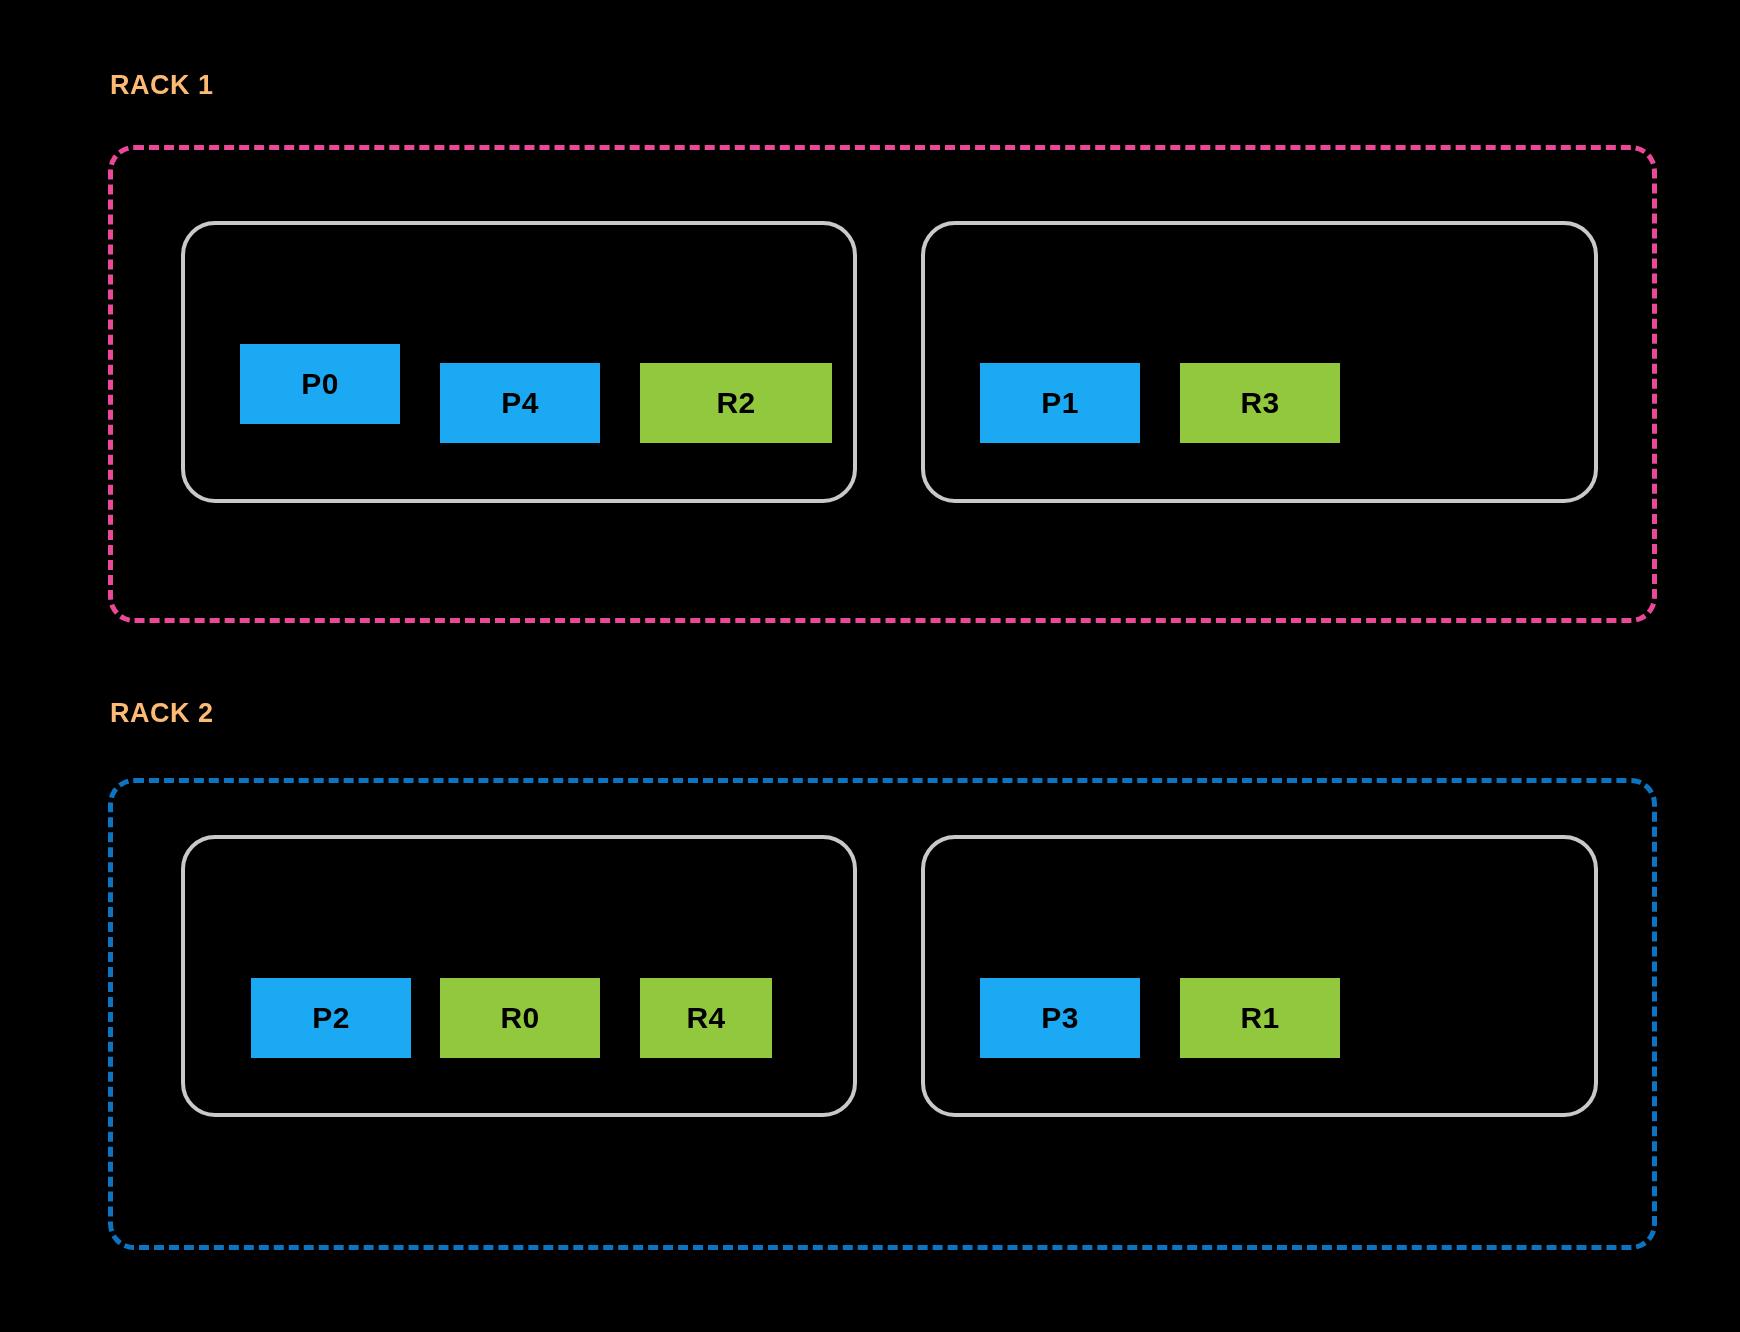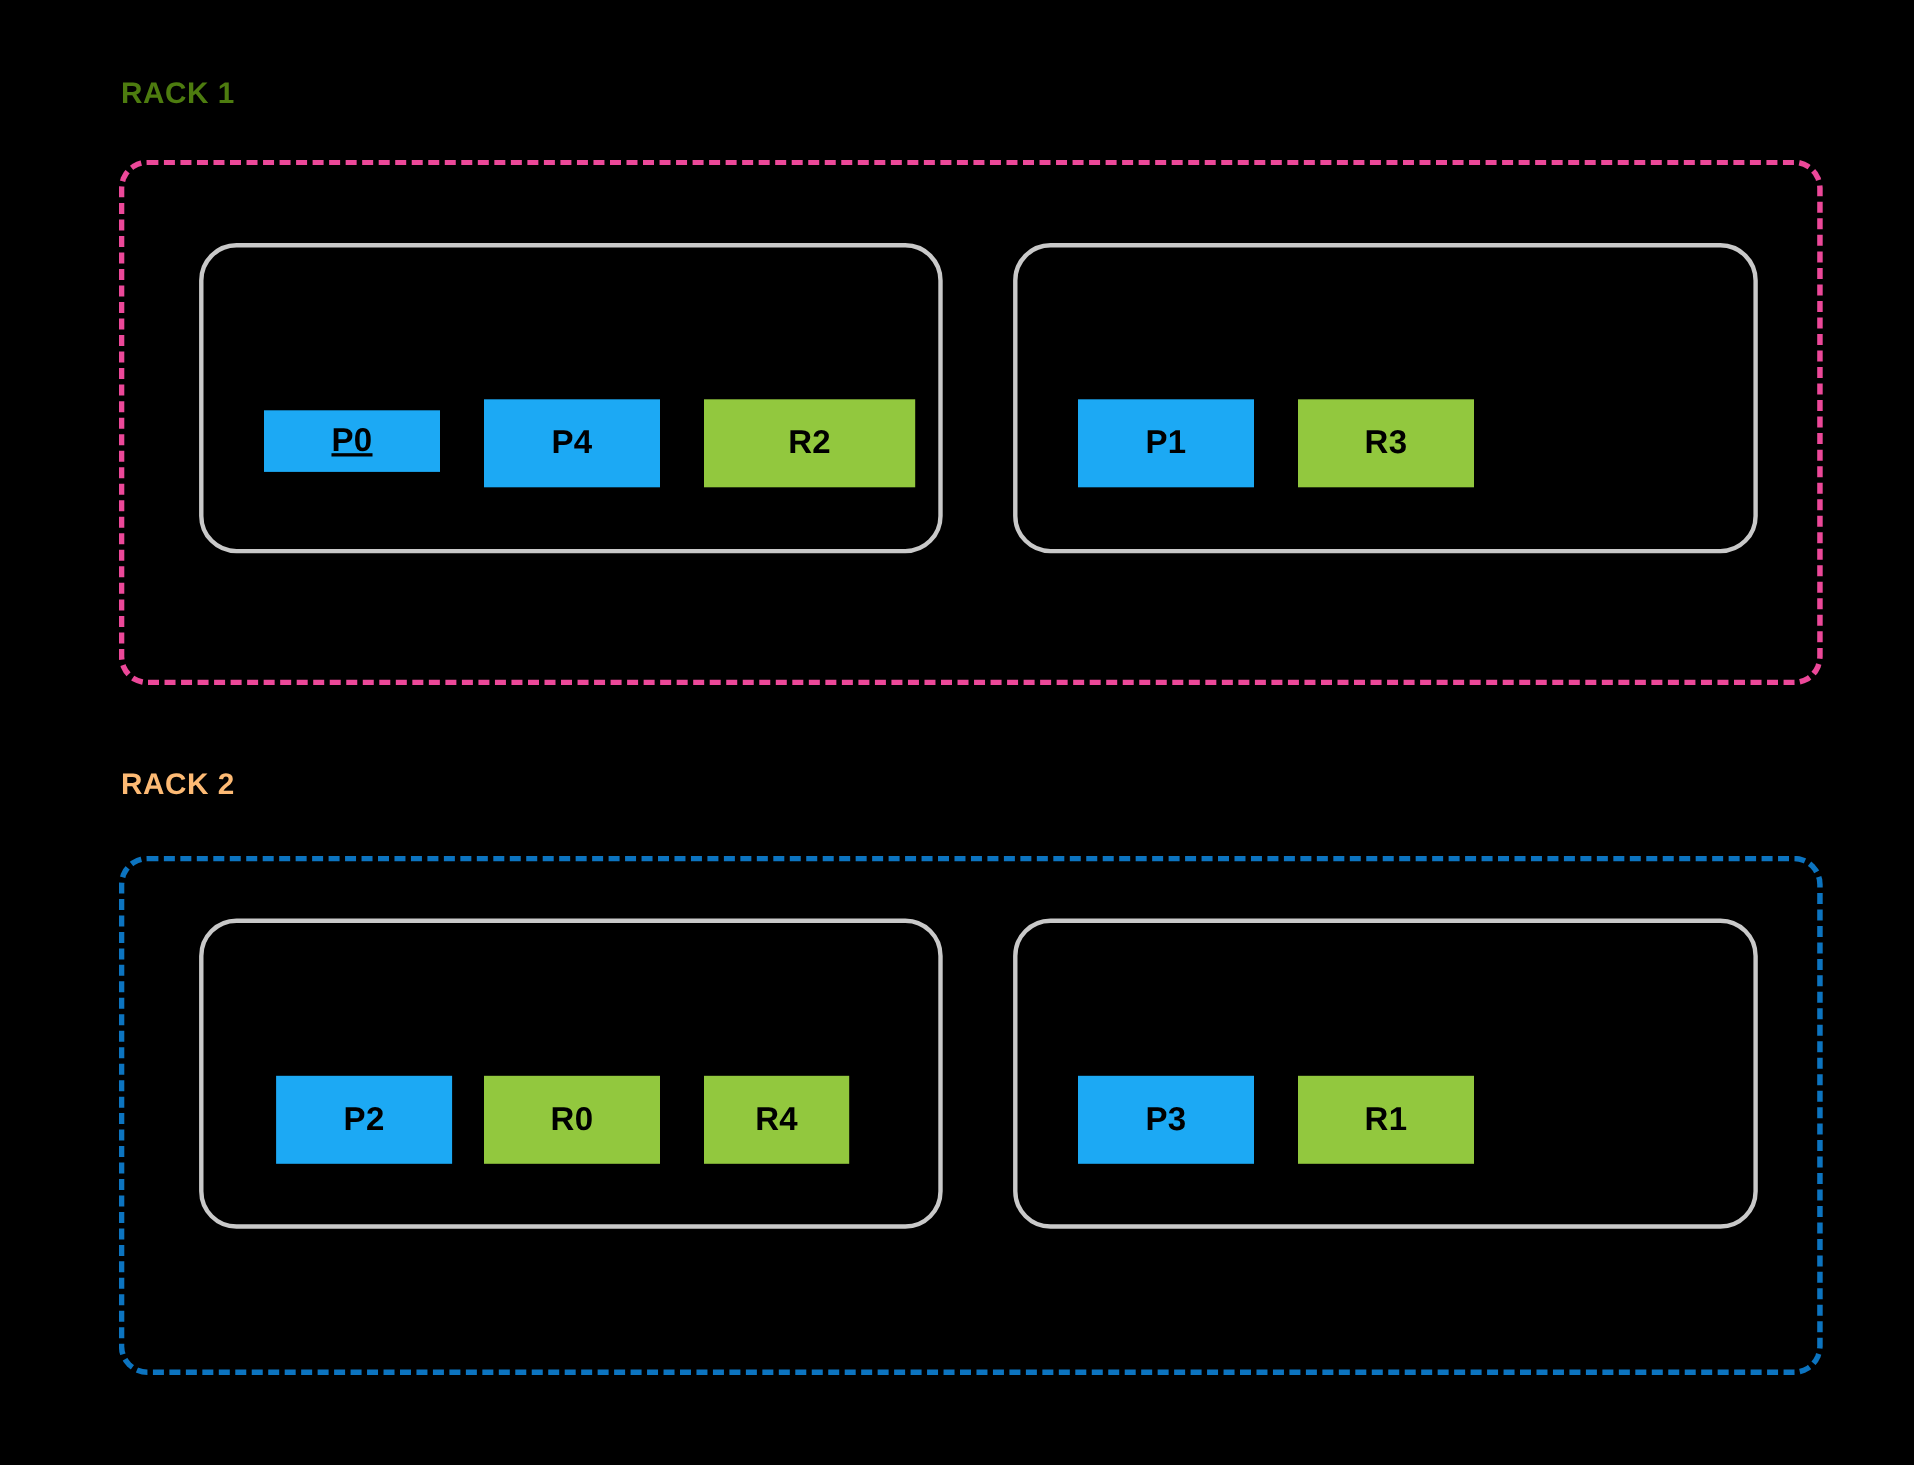--- a/index.html
+++ b/index.html
@@ -74,27 +74,27 @@
   .chip.partition { background: #1CA9F4; }
   .chip.replica   { background: #92C83E; }
 </style>
 </head>
 <body>
 
 <div class="canvas">
 
   <div class="rack-group">
 
-    <div class="rack-label" style="left:110px; top:72px; color:#4d7c0f;">RACK 1</div>
+    <div class="rack-label" style="left:110px; top:72px; color:#fdba74;">RACK 1</div>
 
     <div class="rack-boundary" style="left:108px; top:145px; width:1549px; height:478px; border-color:#EC4899;"></div>
 
     <div class="node" style="left:181px; top:221px; width:676px; height:282px;"></div>
 
-    <div class="chip partition" style="left:240px; top:373px; width:160px; height:56px;text-decoration:underline;">P0</div>
+    <div class="chip partition" style="left:240px; top:344px; width:160px; height:80px;">P0</div>
 
     <div class="chip partition" style="left:440px; top:363px; width:160px; height:80px;">P4</div>
 
     <div class="chip replica" style="left:640px; top:363px; width:192px; height:80px;">R2</div>
 
     <div class="node" style="left:921px; top:221px; width:677px; height:282px;"></div>
 
     <div class="chip partition" style="left:980px; top:363px; width:160px; height:80px;">P1</div>
 
     <div class="chip replica" style="left:1180px; top:363px; width:160px; height:80px;text-align:center;">R3</div>

